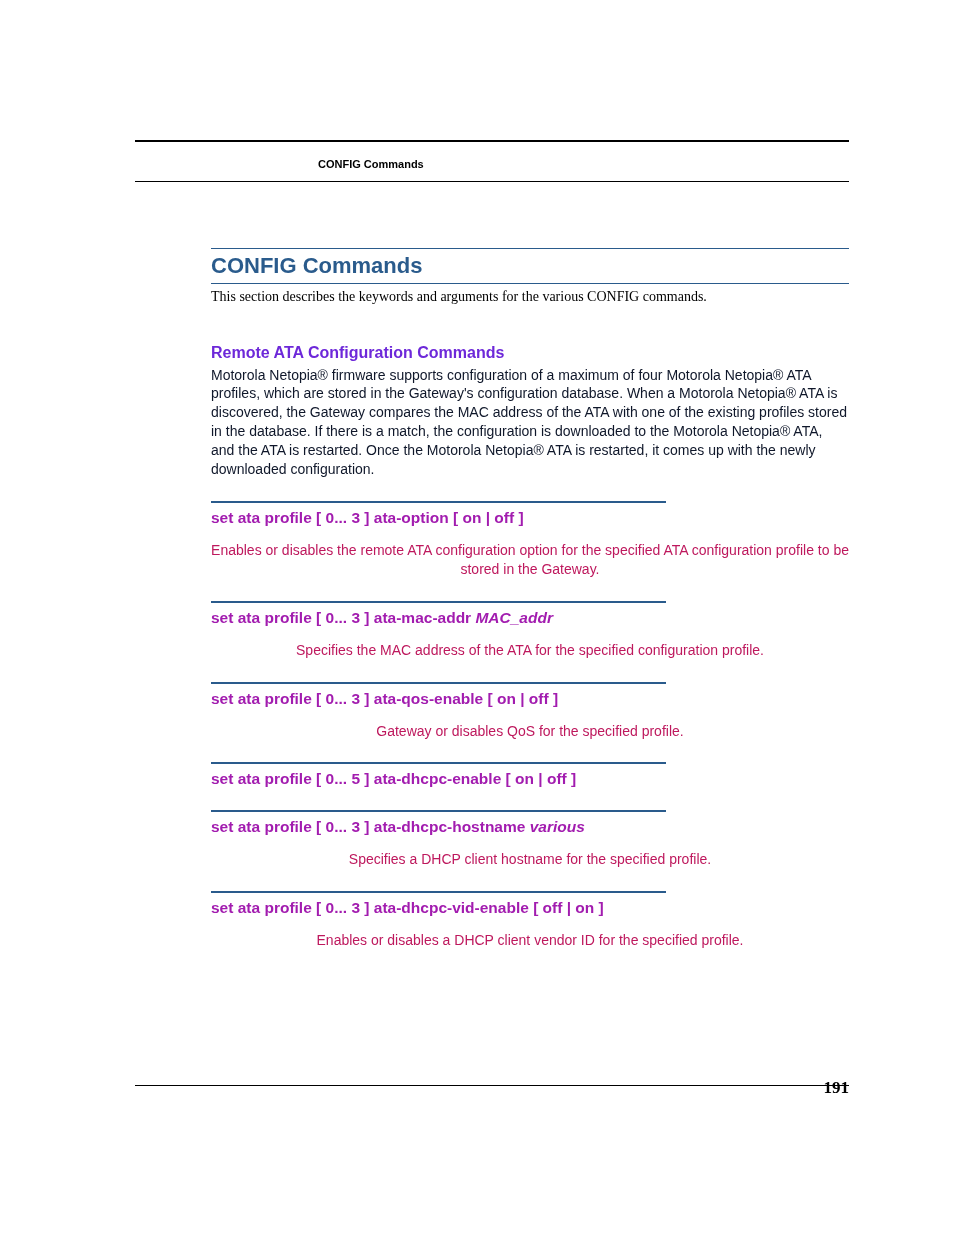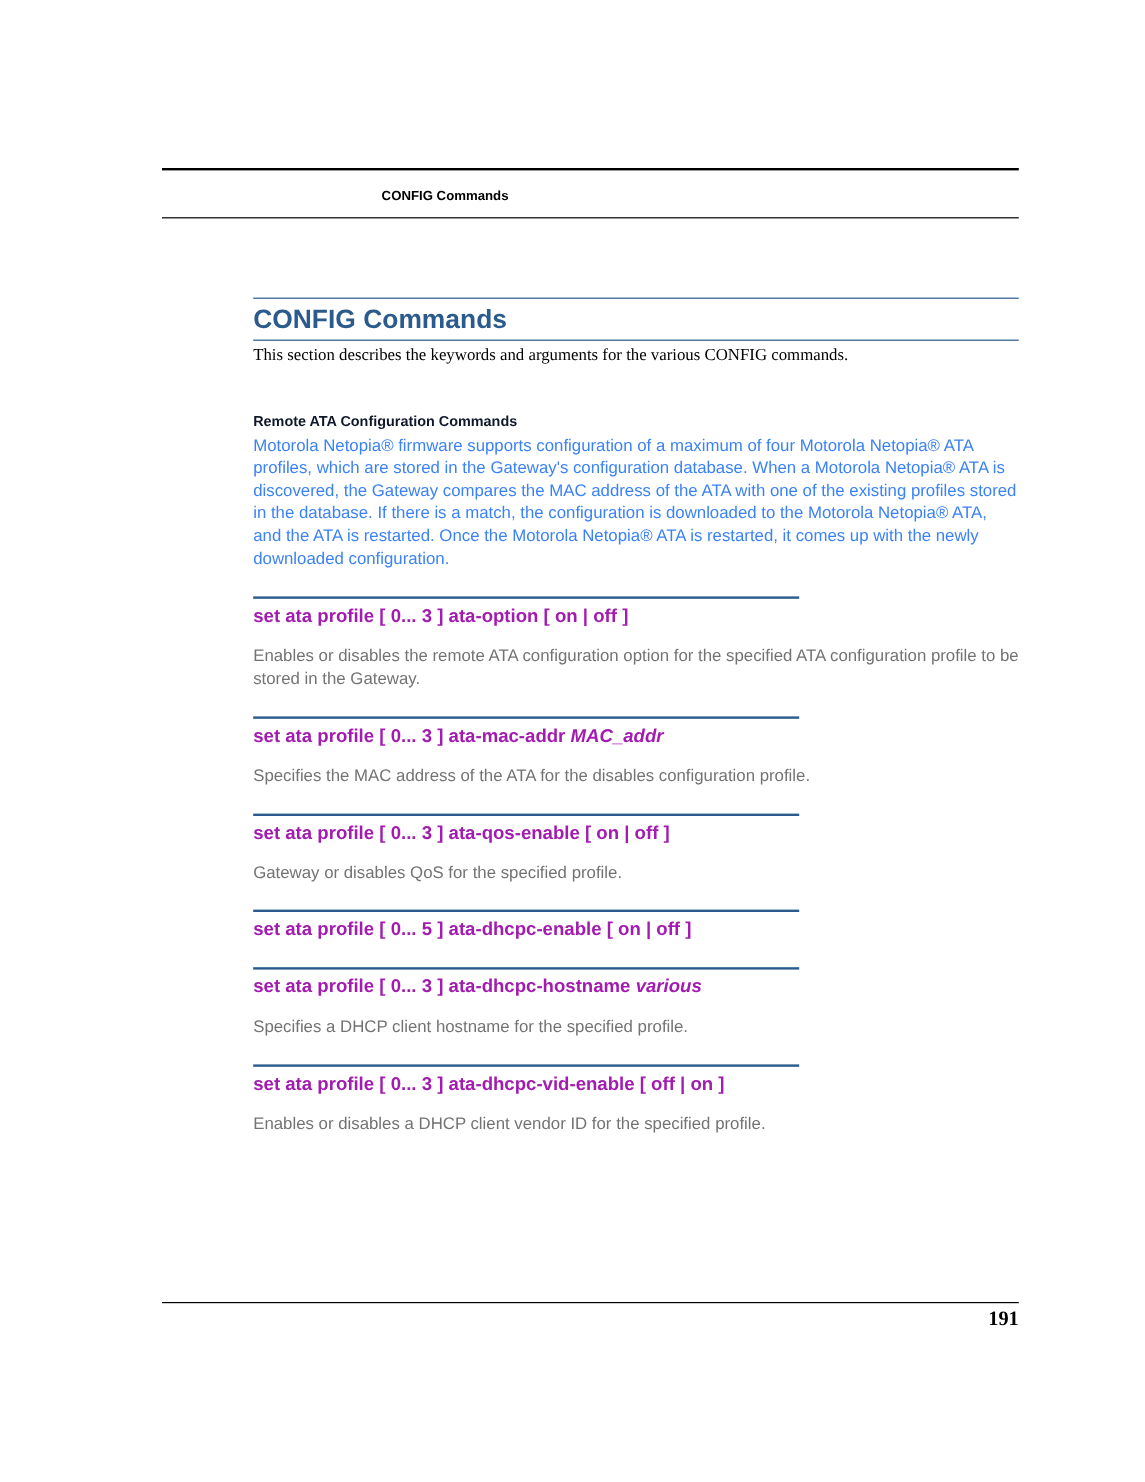--- a/index.html
+++ b/index.html
@@ -59,29 +59,29 @@
     border-top: 1px solid #2a5b8c;
     margin-bottom: 4px;
   }
   .intro {
     font-size: 14px;
     color: #000;
     line-height: 1.25;
     font-family: Liberation Serif, serif;
   }
   .h2 {
-    color: #0f172a;
-    font-size: 12px;
+    color: #6d28d9;
+    font-size: 16px;
     font-weight: bold;
     margin-top: 38px;
     margin-bottom: 4px;
   }
   .para {
     font-size: 14px;
-    color: #3b82f6;
+    color: #0f172a;
     line-height: 1.35;
   }
   .cmd-block {
     margin-top: 22px;
   }
   .cmd-rule {
     border-top: 2px solid #2a5b8c;
     width: 455px;
     margin-bottom: 6px;
   }
@@ -89,34 +89,35 @@
     font-size: 15.5px;
     font-weight: bold;
     color: #a21caf;
     margin-bottom: 14px;
   }
   .cmd-head .ital {
     font-style: italic;
   }
   .cmd-desc {
     font-size: 14px;
-    color: #737373;
+    color: #be185d;
     line-height: 1.35;
+    text-align: center;
   }
   .bottom-rule {
     position: absolute;
     left: 0;
     right: 0;
     bottom: 34px;
     border-top: 1px solid #000;
   }
   .page-num {
     position: absolute;
     right: 0;
-    bottom: 11px;
+    bottom: 22px;
     font-family: 'Times New Roman', Times, serif;
     font-weight: bold;
     font-size: 17px;
   }
 </style>
 </head>
 <body>
 
 <div class="page">
   <div class="top-rule"></div>
@@ -134,21 +135,21 @@
 
     <div class="cmd-block">
       <div class="cmd-rule"></div>
       <div class="cmd-head"><span>set ata profile [  0... 3 ] ata-option [ on | off ]</span><span class="ital"></span></div>
       <div class="cmd-desc">Enables or disables the remote ATA configuration option for the specified ATA configuration profile to be stored in the Gateway.</div>
     </div>
 
     <div class="cmd-block">
       <div class="cmd-rule"></div>
       <div class="cmd-head"><span>set ata profile [  0... 3 ] ata-mac-addr </span><span class="ital">MAC_addr</span></div>
-      <div class="cmd-desc">Specifies the MAC address of the ATA for the disables configuration profile.</div>
+      <div class="cmd-desc">Specifies the MAC address of the ATA for the specified configuration profile.</div>
     </div>
 
     <div class="cmd-block">
       <div class="cmd-rule"></div>
       <div class="cmd-head"><span>set ata profile [  0... 3 ] ata-qos-enable [ on | off ]</span><span class="ital"></span></div>
       <div class="cmd-desc">Gateway or disables QoS for the specified profile.</div>
     </div>
 
     <div class="cmd-block">
       <div class="cmd-rule"></div>

